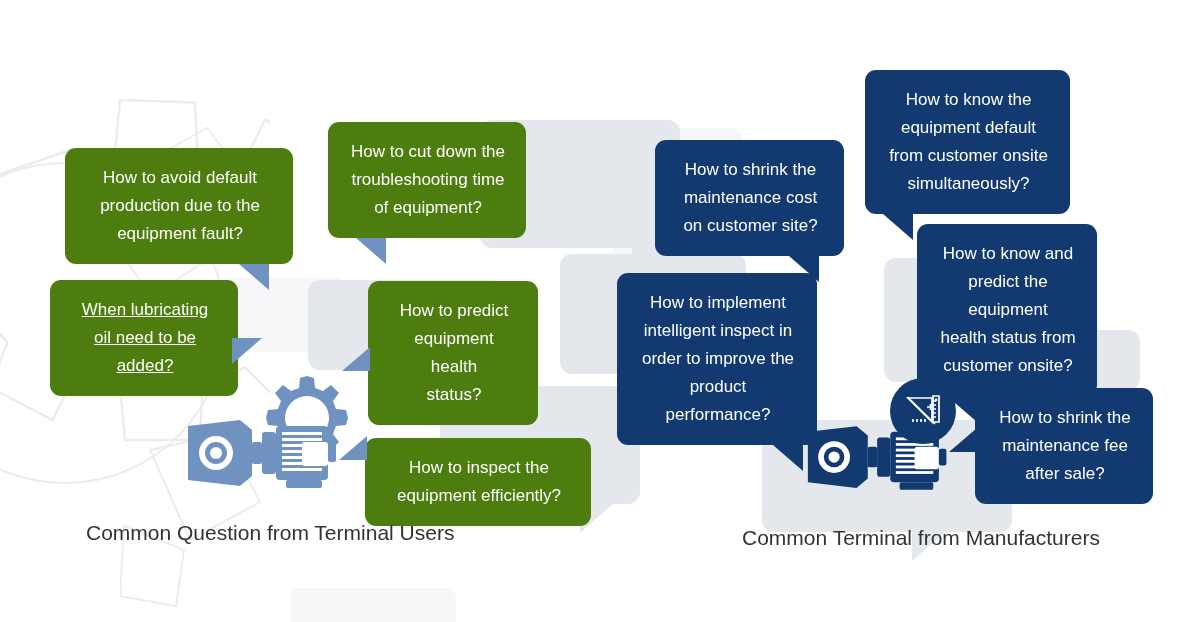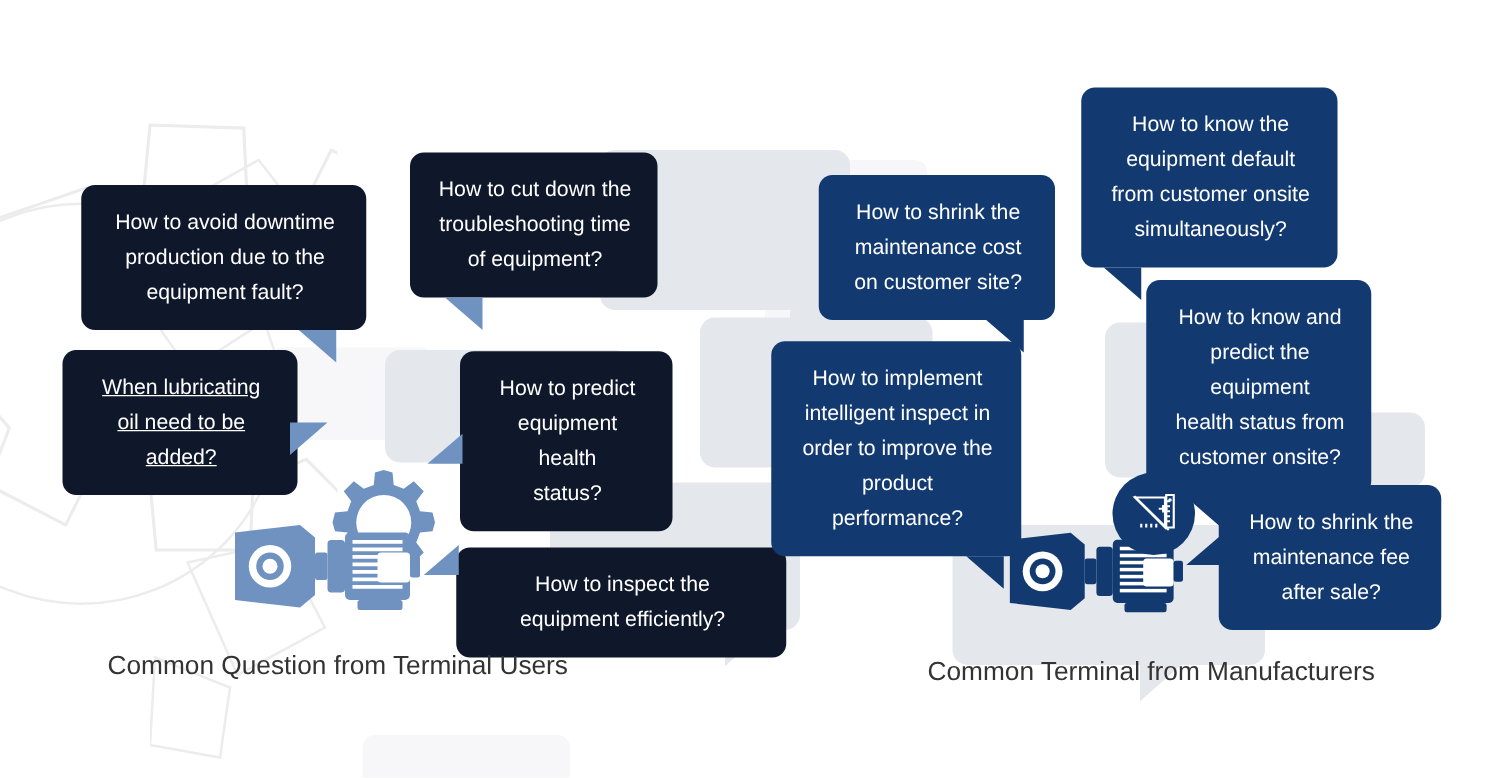--- a/index.html
+++ b/index.html
@@ -38,21 +38,21 @@
     position:absolute;
     border-radius:11px;
     box-sizing:border-box;
     color:#ffffff;
     font-size:17px;
     line-height:28px;
     padding:16px 20px 16px 22px;
     z-index:5;
     text-align:center;
   }
-  .bubble.light{background:#0f172a;}
+  .bubble.light{background:#4d7c0f;}
   .bubble.dark{background:#123a71;}
   .bubble .txt{display:block;white-space:pre-line;}
 
   .bubble .btail{position:absolute;width:0;height:0;border-style:solid;}
   .light .btail-dl{border-width:26px 0 0 30px;border-color:#6f92c0 transparent transparent transparent;}
   .light .btail-dr{border-width:26px 30px 0 0;border-color:#6f92c0 transparent transparent transparent;}
   .light .btail-ul{border-width:0 0 24px 28px;border-color:transparent transparent #6f92c0 transparent;}
   .dark .btail-dl{border-width:26px 0 0 30px;border-color:#123a71 transparent transparent transparent;}
   .dark .btail-ul{border-width:0 0 24px 28px;border-color:transparent transparent #123a71 transparent;}
 
@@ -201,21 +201,21 @@
         <path d="M10 31 L10 28 M14 31 L14 28 M18 31 L18 28 M22 31 L22 28"></path>
       </g>
       <g fill="#ffffff">
         <circle cx="33" cy="9" r="1.4"></circle>
       </g>
       <path d="M24 16 L31 16 M27.5 13 L27.5 19" stroke="#ffffff" stroke-width="1.7" fill="none"></path>
     </svg>
   </div>
 
   <div class="bubble light" style="left:65px;top:148px;width:228px;">
-    <span class="txt">How to avoid downtime
+    <span class="txt">How to avoid default
 production due to the
 equipment fault?</span>
     <span class="btail btail-dl" style="left:174px;top:100%;"></span>
   </div>
 
   <div class="bubble light" style="left:328px;top:122px;width:198px;">
     <span class="txt">How to cut down the
 troubleshooting time
 of equipment?</span>
     <span class="btail btail-dl" style="left:28px;top:100%;"></span>
@@ -228,21 +228,21 @@
     <span class="btail btail-dr" style="left:182px;top:58px;"></span>
   </div>
 
   <div class="bubble light" style="left:368px;top:281px;width:170px;">
     <span class="txt">How to predict
 equipment health
 status?</span>
     <span class="btail btail-ul" style="left:-26px;top:66px;"></span>
   </div>
 
-  <div class="bubble light" style="left:365px;top:438px;width:264px;">
+  <div class="bubble light" style="left:365px;top:438px;width:226px;">
     <span class="txt">How to inspect the
 equipment efficiently?</span>
     <span class="btail btail-ul" style="left:-26px;top:-2px;"></span>
   </div>
 
   <div class="bubble dark" style="left:655px;top:140px;width:189px;">
     <span class="txt">How to shrink the
 maintenance cost
 on customer site?</span>
     <span class="btail btail-dl" style="left:134px;top:100%;"></span>

